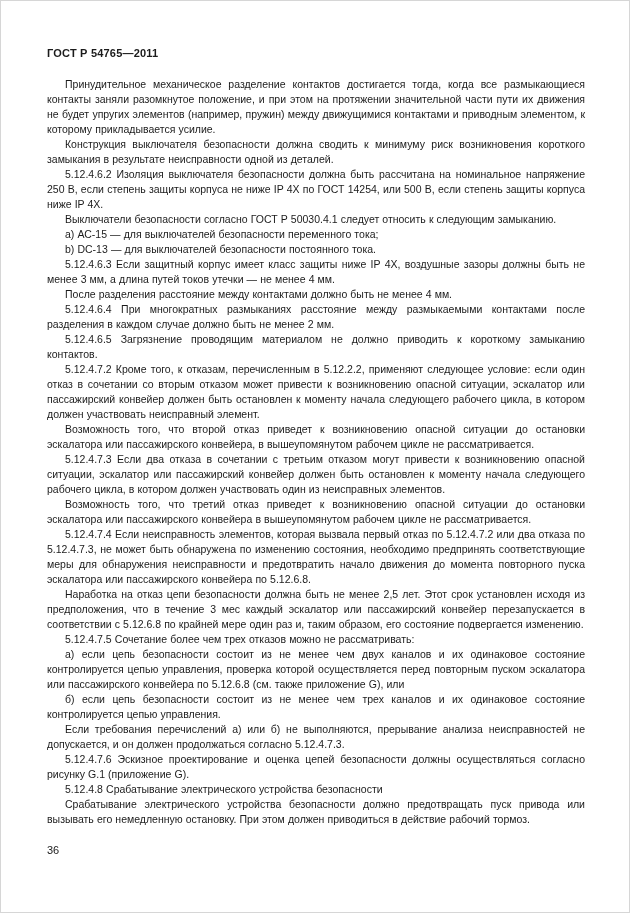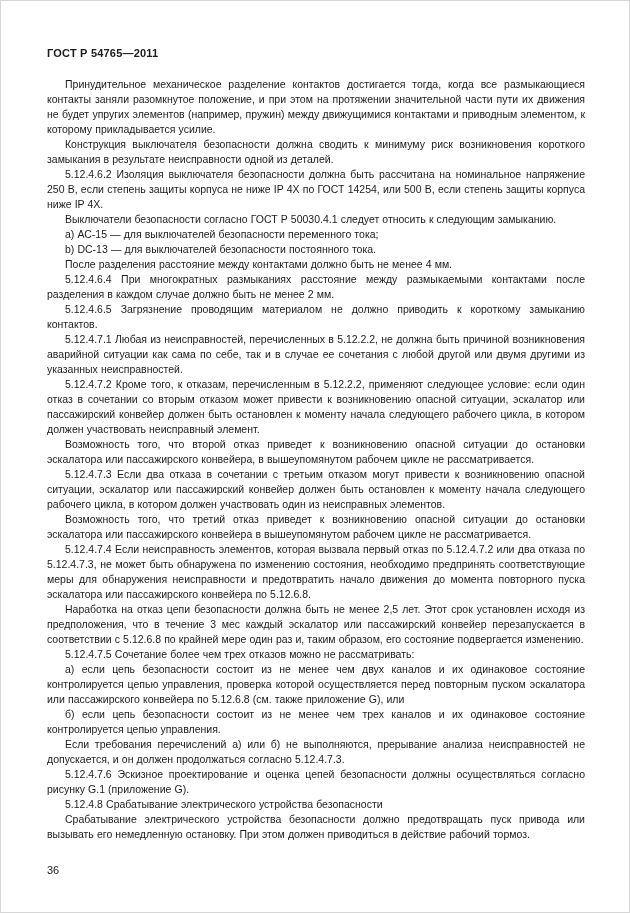--- a/index.html
+++ b/index.html
@@ -28,42 +28,42 @@
   .body-text p {
     font-size: 10.5px;
     line-height: 15px;
     text-align: justify;
     text-indent: 18px;
     word-spacing: 0.2px;
   }
   .page-number {
     position: absolute;
     left: 46px;
-    bottom: 36px;
+    bottom: 56px;
     font-size: 11px;
     color: #1b1b1b;
   }
 </style>
 </head>
 <body>
 
 <div class="page">
   <div class="doc-number">ГОСТ Р 54765—2011</div>
 
   <div class="body-text">
     <p>Принудительное механическое разделение контактов достигается тогда, когда все размыкающиеся контакты заняли разомкнутое положение, и при этом на протяжении значительной части пути их движения не будет упругих элементов (например, пружин) между движущимися контактами и приводным элементом, к которому прикладывается усилие.</p>
     <p>Конструкция выключателя безопасности должна сводить к минимуму риск возникновения короткого замыкания в результате неисправности одной из деталей.</p>
     <p>5.12.4.6.2 Изоляция выключателя безопасности должна быть рассчитана на номинальное напряжение 250 В, если степень защиты корпуса не ниже IP 4X по ГОСТ 14254, или 500 В, если степень защиты корпуса ниже IP 4X.</p>
     <p>Выключатели безопасности согласно ГОСТ Р 50030.4.1 следует относить к следующим замыканию.</p>
     <p>а) АС-15 — для выключателей безопасности переменного тока;</p>
     <p>b) DC-13 — для выключателей безопасности постоянного тока.</p>
+    <p>5.12.4.6.3 Если защитный корпус имеет класс защиты ниже IP 4X, воздушные зазоры должны быть не менее 3 мм, а длина путей токов утечки — не менее 4 мм.</p>
     <p>После разделения расстояние между контактами должно быть не менее 4 мм.</p>
     <p>5.12.4.6.4 При многократных размыканиях расстояние между размыкаемыми контактами после разделения в каждом случае должно быть не менее 2 мм.</p>
     <p>5.12.4.6.5 Загрязнение проводящим материалом не должно приводить к короткому замыканию контактов.</p>
-    <p>5.12.4.7.1 Любая из неисправностей, перечисленных в 5.12.2.2, не должна быть причиной возникновения аварийной ситуации как сама по себе, так и в случае ее сочетания с любой другой или двумя другими из указанных неисправностей.</p>
     <p>5.12.4.7.2 Кроме того, к отказам, перечисленным в 5.12.2.2, применяют следующее условие: если один отказ в сочетании со вторым отказом может привести к возникновению опасной ситуации, эскалатор или пассажирский конвейер должен быть остановлен к моменту начала следующего рабочего цикла, в котором должен участвовать неисправный элемент.</p>
     <p>Возможность того, что второй отказ приведет к возникновению опасной ситуации до остановки эскалатора или пассажирского конвейера, в вышеупомянутом рабочем цикле не рассматривается.</p>
     <p>5.12.4.7.3 Если два отказа в сочетании с третьим отказом могут привести к возникновению опасной ситуации, эскалатор или пассажирский конвейер должен быть остановлен к моменту начала следующего рабочего цикла, в котором должен участвовать один из неисправных элементов.</p>
     <p>Возможность того, что третий отказ приведет к возникновению опасной ситуации до остановки эскалатора или пассажирского конвейера в вышеупомянутом рабочем цикле не рассматривается.</p>
     <p>5.12.4.7.4 Если неисправность элементов, которая вызвала первый отказ по 5.12.4.7.2 или два отказа по 5.12.4.7.3, не может быть обнаружена по изменению состояния, необходимо предпринять соответствующие меры для обнаружения неисправности и предотвратить начало движения до момента повторного пуска эскалатора или пассажирского конвейера по 5.12.6.8.</p>
     <p>Наработка на отказ цепи безопасности должна быть не менее 2,5 лет. Этот срок установлен исходя из предположения, что в течение 3 мес каждый эскалатор или пассажирский конвейер перезапускается в соответствии с 5.12.6.8 по крайней мере один раз и, таким образом, его состояние подвергается изменению.</p>
     <p>5.12.4.7.5 Сочетание более чем трех отказов можно не рассматривать:</p>
     <p>а) если цепь безопасности состоит из не менее чем двух каналов и их одинаковое состояние контролируется цепью управления, проверка которой осуществляется перед повторным пуском эскалатора или пассажирского конвейера по 5.12.6.8 (см. также приложение G), или</p>
     <p>б) если цепь безопасности состоит из не менее чем трех каналов и их одинаковое состояние контролируется цепью управления.</p>
     <p>Если требования перечислений а) или б) не выполняются, прерывание анализа неисправностей не допускается, и он должен продолжаться согласно 5.12.4.7.3.</p>

